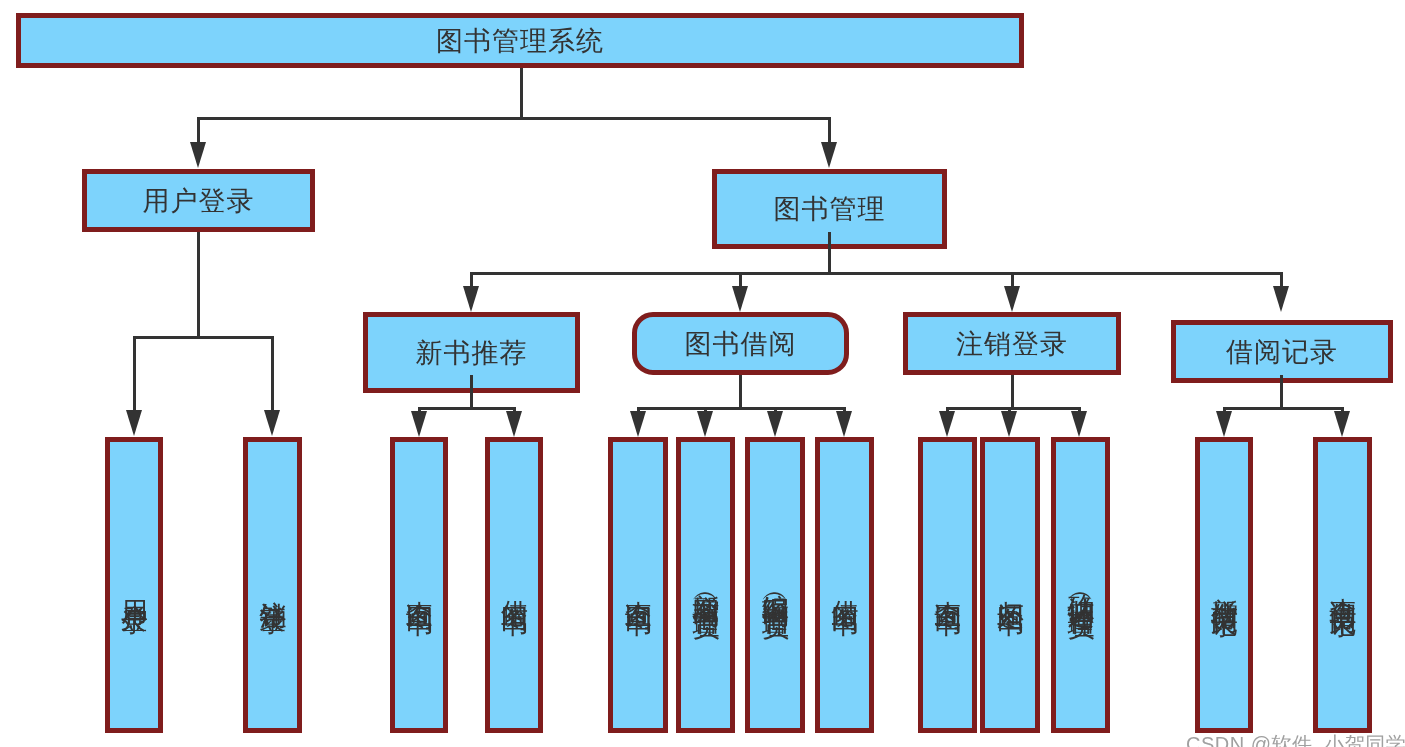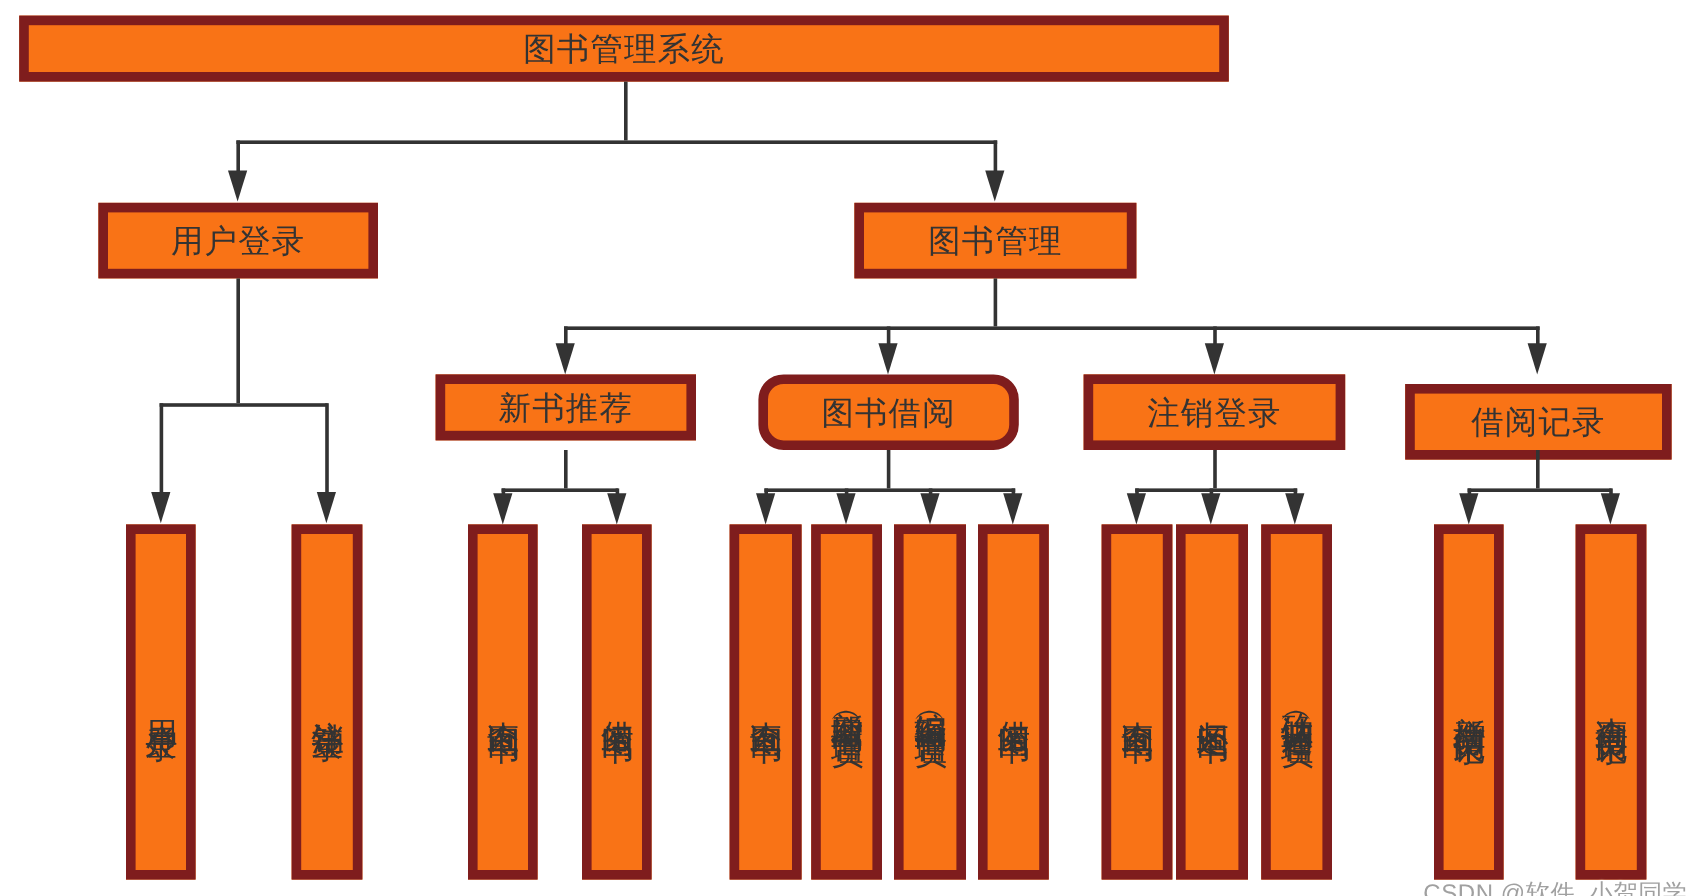--- a/index.html
+++ b/index.html
@@ -5,22 +5,22 @@
   html,body{margin:0;padding:0;background:#fff;}
   .canvas{
     position:relative;
     width:1405px;height:747px;
     background:#fff;
     font-family:"Liberation Sans","DejaVu Sans",sans-serif;
     overflow:hidden;
   }
   .node{
     position:absolute;
-    border:8px solid #7f1d1d;
-    background:#f97316;
+    border:5px solid #7f1d1d;
+    background:#7dd3fc;
     box-sizing:border-box;
     display:flex;
     align-items:center;
     justify-content:center;
     color:#333333;
     font-size:27px;
     letter-spacing:1px;
   }
   .node .lbl{white-space:nowrap;}
   .leaf .lbl{
@@ -58,25 +58,25 @@
 <div class="canvas">
 
   <div class="node" style="left:16px;top:13px;width:1008px;height:55px;">
     <span class="lbl">图书管理系统</span>
   </div>
 
   <div class="node" style="left:82px;top:169px;width:233px;height:63px;">
     <span class="lbl">用户登录</span>
   </div>
 
-  <div class="node" style="left:712px;top:169px;width:235px;height:63px;">
+  <div class="node" style="left:712px;top:169px;width:235px;height:80px;">
     <span class="lbl">图书管理</span>
   </div>
 
-  <div class="node" style="left:363px;top:312px;width:217px;height:55px;font-family:Liberation Serif, serif;">
+  <div class="node" style="left:363px;top:312px;width:217px;height:81px;font-family:Liberation Serif, serif;">
     <span class="lbl">新书推荐</span>
   </div>
 
   <div class="node" style="left:632px;top:312px;width:217px;height:63px;border-radius:21px;">
     <span class="lbl">图书借阅</span>
   </div>
 
   <div class="node" style="left:903px;top:312px;width:218px;height:63px;">
     <span class="lbl">注销登录</span>
   </div>

